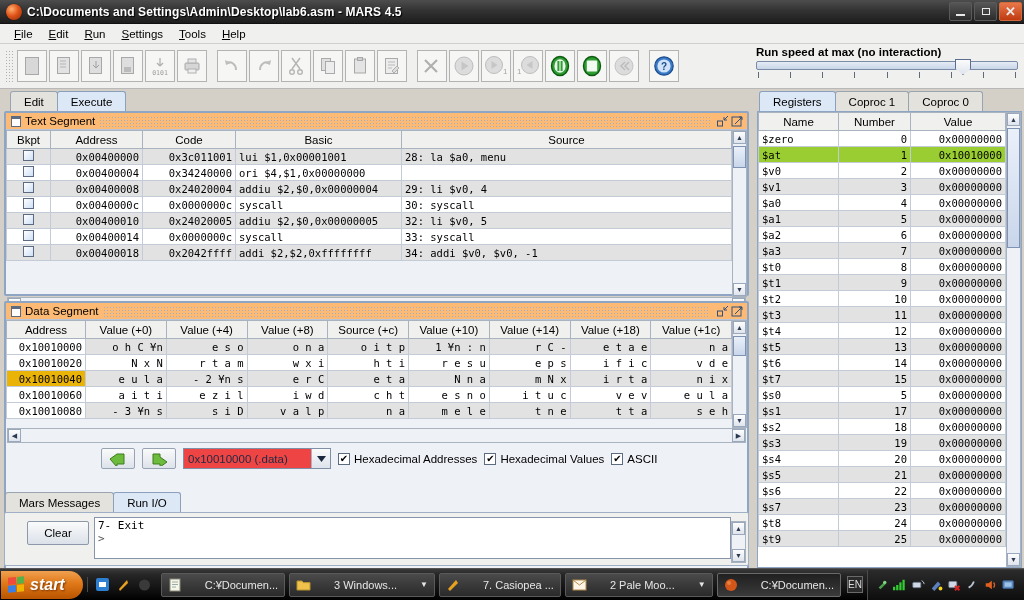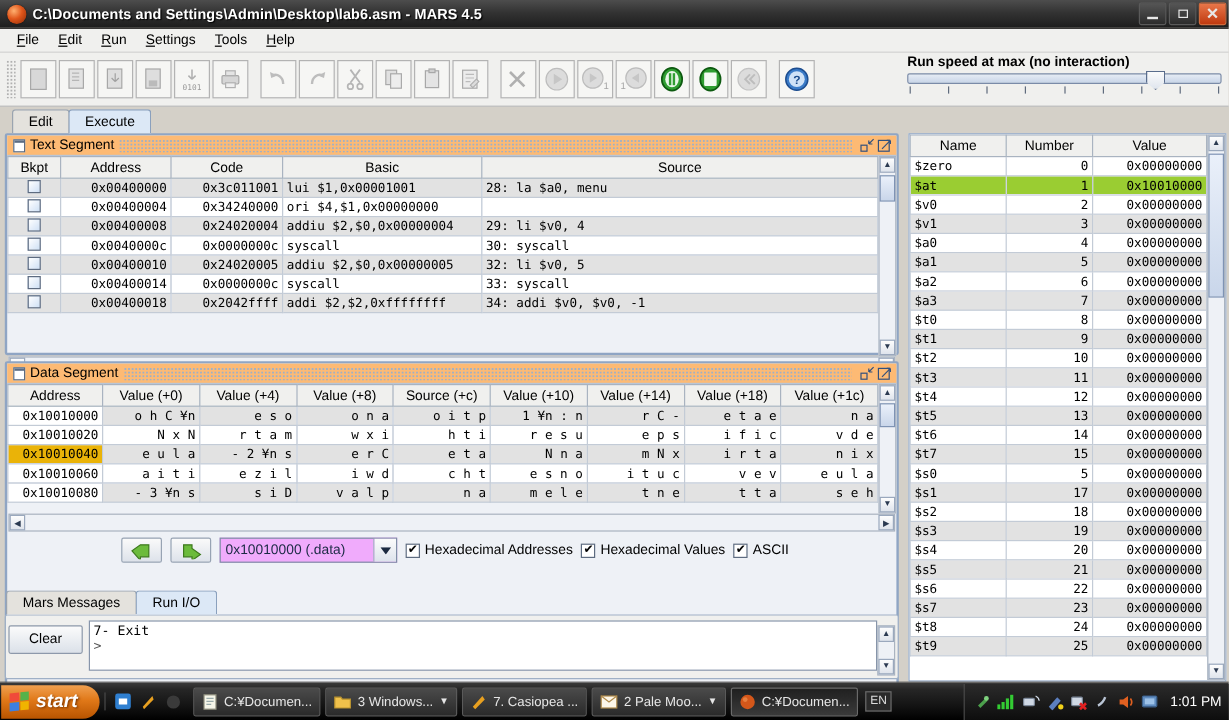--- a/index.html
+++ b/index.html
@@ -132,39 +132,39 @@
   .hscroll .arr { width:13px; height:13px; display:flex; align-items:center; justify-content:center;
     background:linear-gradient(180deg,#fdfdfd,#dfe4ec); border:1px solid #9aa8bd; font-size:7px; color:#2b3a51;}
   
   #ds-controls { display:flex; align-items:center; gap:7px; padding:5px 0 0 95px; }
   .navbtn {
     width:34px; height:21px; border:1px solid #97a3b3; border-radius:2px;
     background:linear-gradient(180deg,#fafafa,#dde2ea);
     display:flex; align-items:center; justify-content:center;
   }
   .combo {
-    display:flex; align-items:center; height:21px; border:1px solid #7f8fa6; background:#f0abfc;
+    display:flex; align-items:center; height:21px; border:1px solid #7f8fa6; background:#ef4444;
     width:148px;
   }
   .combo .val { flex:1; padding-left:4px; font-size:11.5px; color:#1b2a44; }
   .combo .arrow {
     width:19px; height:19px; border-left:1px solid #a8b4c6;
     background:linear-gradient(180deg,#fbfbfb,#dde3ec);
     display:flex; align-items:center; justify-content:center;
   }
   .cbx { display:flex; align-items:center; gap:4px; font-size:11.5px; }
   .cbx .box {
     width:12px; height:12px; border:1px solid #5d6b80; background:#fff;
     display:flex; align-items:center; justify-content:center; font-size:10px; color:#000; line-height:1;
   }
   
   #msgpane { position:absolute; left:4px; right:4px; bottom:2px; }
   .msgbody { display:flex; align-items:flex-start; padding:4px 2px 2px; }
   .clearbtn {
-    width:62px; height:24px; margin:4px 5px 0 0; border:1px solid #8d99ab; border-radius:2px;
+    width:62px; height:24px; margin:4px 5px 0 20px; border:1px solid #8d99ab; border-radius:2px;
     background:linear-gradient(180deg,#fbfbfb,#dbe1e9); display:flex; align-items:center; justify-content:center;
     font-size:11.5px;
   }
   .console {
     flex:1; height:42px; background:#fff; border:1px solid #8795aa; position:relative;
     font-family:"DejaVu Sans Mono", monospace; font-size:11px; padding:1px 3px; overflow:hidden;
   }
   
   .reg-tabstrip { height:22px; display:flex; align-items:flex-end; padding-left:6px;}
   tr.sel td { background:#9acd32; }
@@ -181,21 +181,21 @@
     color:#fff; font-style:italic; font-weight:bold; font-size:16px;
     text-shadow:1px 1px 2px #7a3500;
   }
   .flag { width:16px; height:15px; display:grid; grid-template-columns:1fr 1fr; grid-template-rows:1fr 1fr; gap:1px; transform:skewY(-6deg); }
   .flag i:nth-child(1){background:#f04a3a}.flag i:nth-child(2){background:#55b24a}
   .flag i:nth-child(3){background:#3d7fe0}.flag i:nth-child(4){background:#f0b400}
   .qlaunch { display:flex; align-items:center; gap:6px; padding:0 7px; border-left:1px solid #4a4a4a; }
   .tb-item {
     height:24px; margin:0 2px; padding:0 6px; min-width:104px;
     background:linear-gradient(180deg,#4a4a4a,#2a2a2a); border:1px solid #5a5a5a;
-    border-radius:2px; display:flex; align-items:center; gap:5px; color:#e6e6e6; font-size:11px;
+    border-radius:2px; display:flex; align-items:center; gap:23px; color:#e6e6e6; font-size:11px;
     white-space:nowrap; overflow:hidden;text-align:center;
   }
   .tb-item.active { background:linear-gradient(180deg,#202020,#3a3a3a); border-color:#6a6a6a; }
   .tray {
     margin-left:auto; height:30px; padding:0 6px 0 8px; display:flex; align-items:center; gap:5px;
     background:linear-gradient(180deg,#2b2b2b,#0d0d0d); border-left:1px solid #4a4a4a; color:#fff;
   }
   .tray .clock { font-size:11.5px; margin-left:4px; }
   .langbox { width:22px;height:17px;border:1px solid #6a6a6a;background:#2a2a2a;color:#ddd;
     display:flex;align-items:center;justify-content:center;font-size:10px;margin:0 4px;}
@@ -659,20 +659,25 @@
           <div class="vscroll" style="height:42px;margin-top:4px;">
             <div class="arr">▲</div>
             <div class="arr">▼</div>
           </div>
         </div>
       </div>
     </div>
   </div>
 
   <div id="rightpane">
+    <div class="reg-tabstrip">
+      <div class="tab active">Registers</div>
+      <div class="tab">Coproc 1</div>
+      <div class="tab">Coproc 0</div>
+    </div>
     <div style="position:absolute;left:4px;top:22px;right:2px;bottom:0;display:flex;border:1px solid #8fa5c4;background:#fff;">
       <div style="flex:1;overflow:hidden;">
         <table class="grid">
           <colgroup>
               <col style="width:80px">
               <col style="width:72px">
               <col>
             </colgroup>
           <thead>
               <tr>

